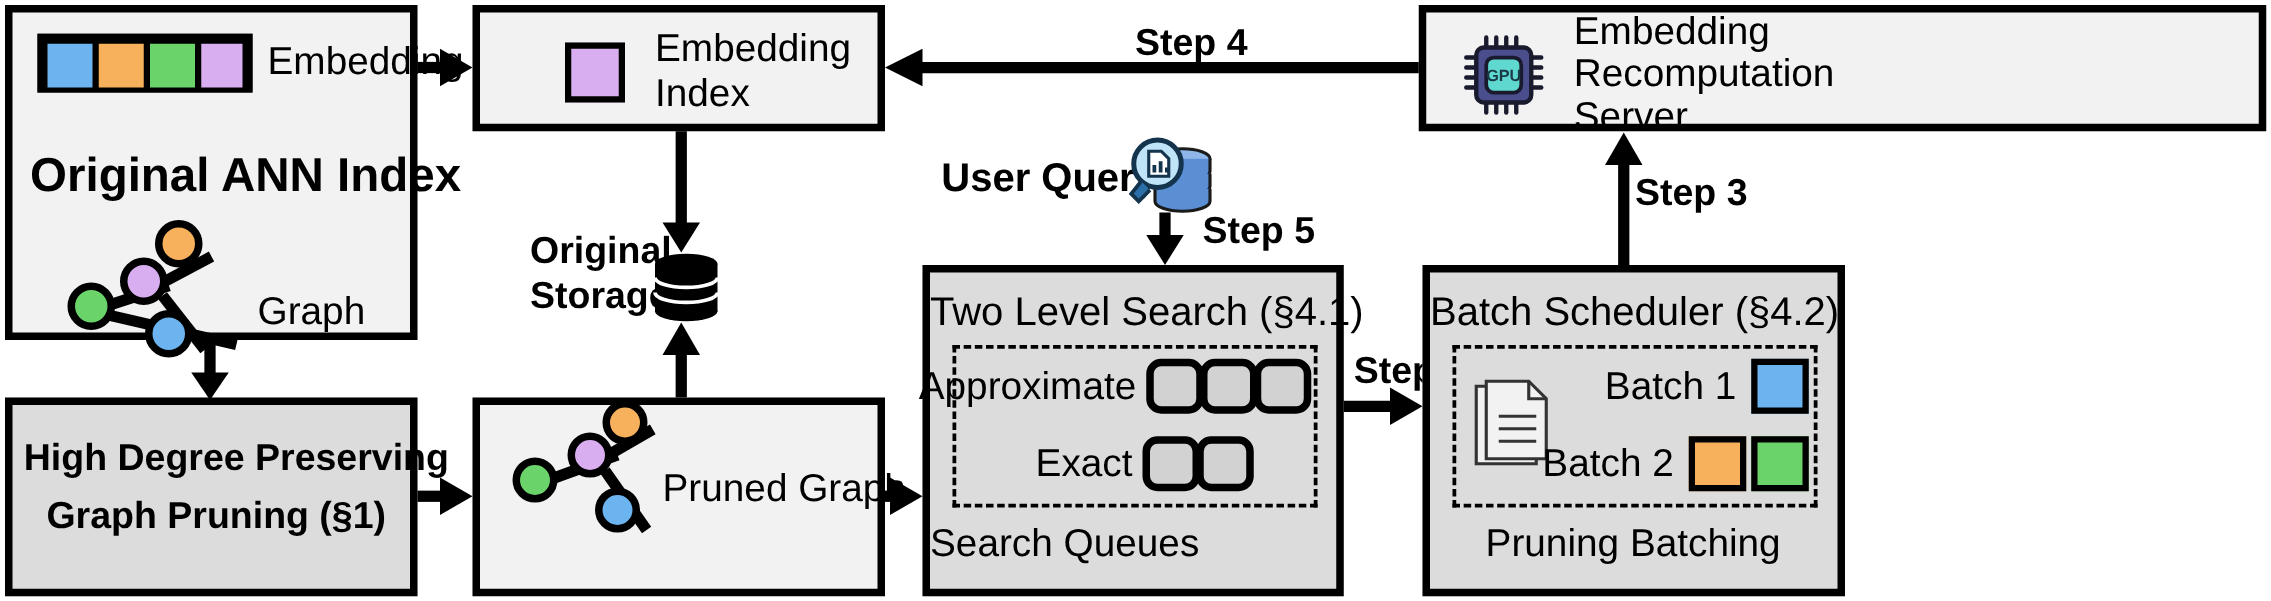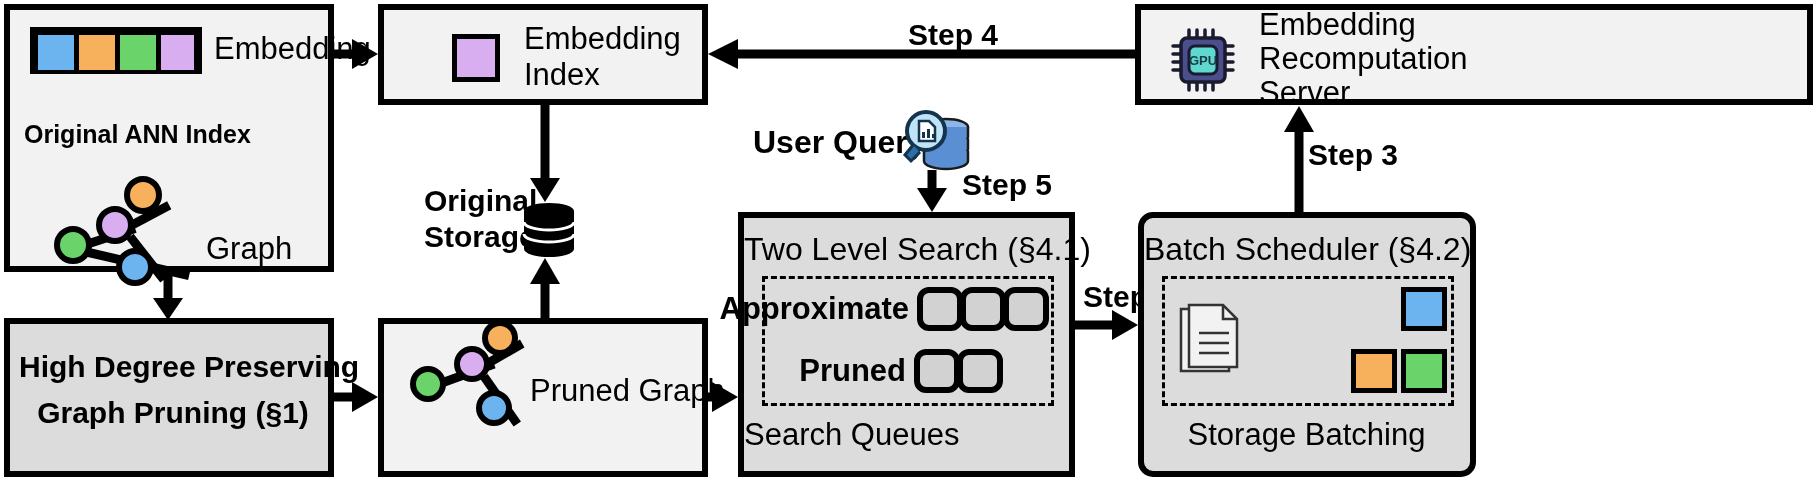--- a/index.html
+++ b/index.html
@@ -3,21 +3,21 @@
 <meta charset="utf-8">
 <style>
   html,body{margin:0;padding:0;background:#fff;}
   body{width:1817px;height:481px;font-family:"Liberation Sans",sans-serif;color:#000;}
   #canvas{position:relative;width:1817px;height:481px;overflow:hidden;}
   .box{position:absolute;border:6px solid #000;box-sizing:border-box;}
   .lt{background:#f2f2f2;}
   .dk{background:#dcdcdc;}
   .txt{position:absolute;white-space:pre;line-height:1.12;}
   .bold{font-weight:bold;}
-  .dash{position:absolute;border:3px dashed #000;box-sizing:border-box;font-weight:bold;}
+  .dash{position:absolute;border:3px dashed #000;box-sizing:border-box;}
   .sq{position:absolute;border:5px solid #000;box-sizing:border-box;}
   .node{position:absolute;border-radius:50%;border:6px solid #000;box-sizing:border-box;}
   .edge{position:absolute;background:#000;transform-origin:0 50%;height:9px;}
   .slot{border:6px solid #000;border-radius:12px;background:#d2d2d2;box-sizing:border-box;}
   svg{position:absolute;overflow:visible;}
   .arrow line{stroke:#000;stroke-width:9;}
   .arrow polygon{fill:#000;}
 </style>
 </head>
 <body>
@@ -27,21 +27,21 @@
   <div class="box lt" style="left:4px;top:4px;width:330px;height:268px;">
 
     <div class="sq" style="left:20px;top:17px;width:172px;height:47px;background:#000;">
       <div style="position:absolute;left:3px;top:3px;width:36px;height:35px;background:#6cb4f0;"></div>
       <div style="position:absolute;left:44px;top:3px;width:36px;height:35px;background:#f7b05b;"></div>
       <div style="position:absolute;left:85px;top:3px;width:36px;height:35px;background:#6ad46a;"></div>
       <div style="position:absolute;left:126px;top:3px;width:33px;height:35px;background:#d8aef0;"></div>
     </div>
     <div class="txt" style="left:204px;top:22px;font-size:31px;">Embedding</div>
 
-    <div class="txt bold" style="left:14px;top:110px;font-size:25px;">Original ANN Index</div>
+    <div class="txt bold" style="left:14px;top:110px;font-size:38px;">Original ANN Index</div>
 
     <div>
       <div class="edge" style="left:70px;top:232px;width:58px;transform:rotate(-18deg);"></div>
       <div class="edge" style="left:70px;top:236px;width:112px;transform:rotate(13deg);"></div>
       <div class="edge" style="left:108px;top:218px;width:58px;transform:rotate(-28deg);"></div>
       <div class="edge" style="left:120px;top:222px;width:55px;transform:rotate(52deg);"></div>
       <div class="node" style="left:44px;top:216px;width:38px;height:38px;background:#6ad46a;"></div>
       <div class="node" style="left:86px;top:196px;width:38px;height:38px;background:#d8aef0;"></div>
       <div class="node" style="left:114px;top:166px;width:38px;height:38px;background:#f7b05b;"></div>
       <div class="node" style="left:106px;top:238px;width:38px;height:38px;background:#6cb4f0;"></div>
@@ -138,21 +138,21 @@
     <div class="dash" style="left:18px;top:58px;width:292px;height:130px;">
       <div style="position:absolute;left:6px;top:8px;width:278px;display:flex;align-items:center;justify-content:flex-end;gap:8px;">
         <div class="txt" style="position:static;font-size:31px;">Approximate</div>
         <div style="display:flex;">
           <div class="slot" style="width:46px;height:44px;"></div>
           <div class="slot" style="width:46px;height:44px;margin-left:-3px;"></div>
           <div class="slot" style="width:46px;height:44px;margin-left:-3px;"></div>
         </div>
       </div>
       <div style="position:absolute;left:6px;top:70px;width:278px;display:flex;align-items:center;justify-content:flex-end;gap:8px;">
-        <div class="txt" style="position:static;font-size:31px;">Pruned</div>
+        <div class="txt" style="position:static;font-size:31px;">Exact</div>
         <div style="display:flex;margin-right:46px;">
           <div class="slot" style="width:46px;height:44px;"></div>
           <div class="slot" style="width:46px;height:44px;margin-left:-3px;"></div>
         </div>
       </div>
     </div>
 
     <div class="txt" style="left:0;top:200px;width:325px;text-align:left;font-size:31px;">Search Queues</div>
   </div>
 
@@ -160,49 +160,51 @@
     <line x1="708" y1="397" x2="715" y2="397"></line>
     <polygon points="712,382 712,412 738,397"></polygon>
   </svg>
 
   <div class="txt bold" style="left:1083px;top:280px;font-size:30px;">Step 2</div>
   <svg class="arrow" style="left:0;top:0;width:1817px;height:481px;">
     <line x1="1075" y1="325" x2="1115" y2="325"></line>
     <polygon points="1112,310 1112,340 1138,325"></polygon>
   </svg>
 
-  <div class="box dk" style="left:1138px;top:212px;width:338px;height:265px;border-radius:15px;">
+  <div class="box dk" style="left:1138px;top:212px;width:338px;height:265px;">
     <div class="txt" style="left:0;top:14px;width:325px;text-align:center;font-size:32px;">Batch Scheduler (§4.2)</div>
 
     <div class="dash" style="left:18px;top:58px;width:292px;height:130px;">
 
       <svg style="left:12px;top:22px;width:70px;height:80px;" viewBox="0 0 70 80">
         <path d="M4 8 h34 l14 14 v48 h-48 z" fill="#f2f2f2" stroke="#333" stroke-width="2.5"></path>
         <path d="M12 4 h34 l14 14 v48 h-48 z" fill="#f2f2f2" stroke="#333" stroke-width="2.5"></path>
         <path d="M46 4 v14 h14" fill="none" stroke="#333" stroke-width="2.5"></path>
         <line x1="22" y1="32" x2="52" y2="32" stroke="#333" stroke-width="2.5"></line>
         <line x1="22" y1="42" x2="52" y2="42" stroke="#333" stroke-width="2.5"></line>
         <line x1="22" y1="52" x2="52" y2="52" stroke="#333" stroke-width="2.5"></line>
       </svg>
 
       <div style="position:absolute;left:96px;top:8px;width:186px;display:flex;align-items:center;justify-content:flex-end;gap:12px;">
+        <div class="txt" style="position:static;font-size:31px;">Batch 1</div>
         <div style="display:flex;gap:4px;">
           <div class="sq" style="position:static;width:46px;height:44px;background:#6cb4f0;"></div>
         </div>
       </div>
 
       <div style="position:absolute;left:96px;top:70px;width:186px;display:flex;align-items:center;justify-content:flex-end;gap:12px;">
+        <div class="txt" style="position:static;font-size:31px;">Batch 2</div>
         <div style="display:flex;gap:4px;">
           <div class="sq" style="position:static;width:46px;height:44px;background:#f7b05b;"></div>
           <div class="sq" style="position:static;width:46px;height:44px;background:#6ad46a;"></div>
         </div>
       </div>
     </div>
 
-    <div class="txt" style="left:0;top:200px;width:325px;text-align:center;font-size:31px;">Storage Batching</div>
+    <div class="txt" style="left:0;top:200px;width:325px;text-align:center;font-size:31px;">Pruning Batching</div>
   </div>
 
   <div class="txt bold" style="left:1308px;top:138px;font-size:30px;">Step 3</div>
   <svg class="arrow" style="left:0;top:0;width:1817px;height:481px;">
     <line x1="1299" y1="212" x2="1299" y2="130"></line>
     <polygon points="1284,132 1314,132 1299,106"></polygon>
   </svg>
 
   <div class="box lt" style="left:1135px;top:4px;width:678px;height:101px;">
     <svg style="left:28px;top:16px;width:68px;height:68px;" viewBox="0 0 68 68">

